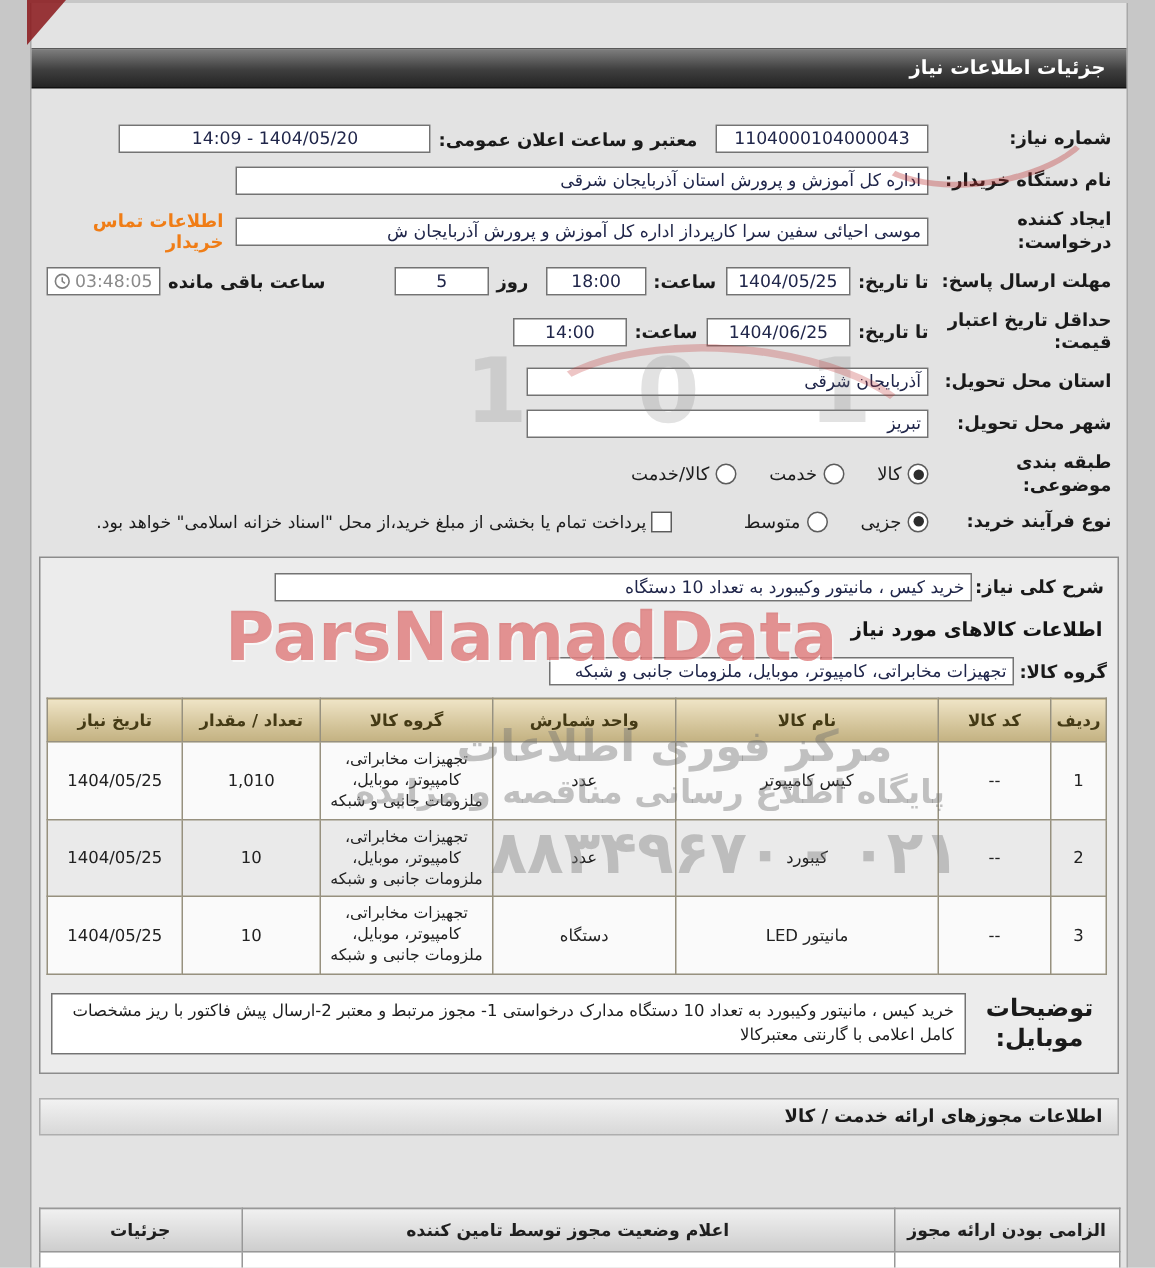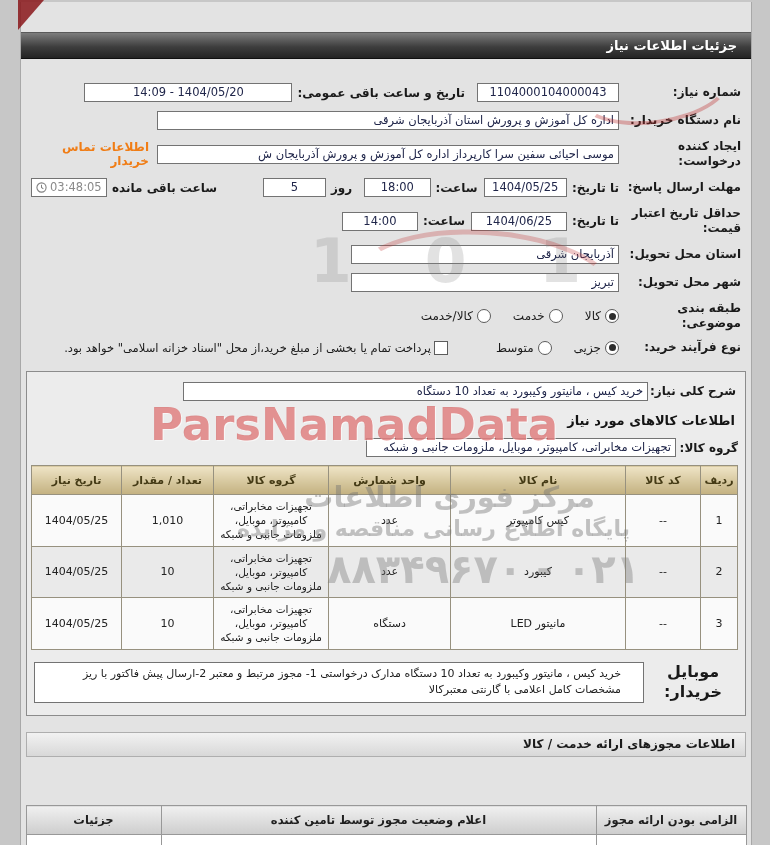--- a/index.html
+++ b/index.html
@@ -59,21 +59,21 @@
     background:linear-gradient(#efe4c6,#d4c59b 60%,#c3b181);
     color:#443a15;font-weight:bold;height:24px;padding:2px 3px;font-size:11px;margin-left:36px;
   }
   .items td{text-align:center;padding:4px 4px;color:#222;background:#fafafa;vertical-align:middle;}
   .items tr.alt td{background:#eaeaea;}
   .items td.grp{font-size:10.5px;line-height:1.35;}
 
   .notes-row{display:flex;align-items:flex-start;margin-top:4px;}
   .notes-box{
     flex:1;background:#fff;border:1px solid #737373;min-height:32px;
-    font-size:11px;line-height:1.5;padding:3px 22px;text-align:right;color:#1d1d1d;margin-right:4px;
+    font-size:11px;line-height:1.5;padding:3px 7px;text-align:right;color:#1d1d1d;margin-right:4px;
   }
 
   .licbar{
     margin:16px 5px 0;height:23px;line-height:23px;
     background:linear-gradient(#f2f2f2,#d8d8d8);
     border:1px solid #aeaeae;font-weight:bold;font-size:12px;text-align:right;padding:0 10px;color:#1a1a1a;
   }
   table.lic{border-collapse:collapse;width:720px;margin:48px auto 0;font-size:11.5px;direction:rtl;table-layout:fixed;}
   .lic th,.lic td{border:1px solid #989898;}
   .lic th{background:linear-gradient(#f0f0f0,#cdcdcd);font-weight:bold;height:24px;color:#1f1f1f;padding:2px 4px;}
@@ -112,21 +112,21 @@
 
   <div class="titlebar">
     <span>جزئیات اطلاعات نیاز</span>
   </div>
 
   <div class="form">
 
     <div class="row">
       <span class="lbl main">شماره نیاز:</span>
       <div class="inp w132 c">1104000104000043</div>
-      <span class="lbl sub gap12">تاریخ و ساعت باقی عمومی:</span>
+      <span class="lbl sub gap12">معتبر و ساعت اعلان عمومی:</span>
       <div class="inp w198 c">1404/05/20 - 14:09</div>
     </div>
 
     <div class="row">
       <span class="lbl main">نام دستگاه خریدار:</span>
       <div class="inp w452">اداره کل آموزش و پرورش استان آذربایجان شرقی</div>
     </div>
 
     <div class="row">
       <span class="lbl main">ایجاد کننده درخواست:</span>
@@ -264,21 +264,21 @@
           <td>مانیتور LED</td>
           <td>دستگاه</td>
           <td class="grp">تجهیزات مخابراتی، کامپیوتر، موبایل، ملزومات جانبی و شبکه</td>
           <td>10</td>
           <td>1404/05/25</td>
         </tr>
       </tbody>
     </table>
 
     <div class="notes-row">
-      <span class="lbl w90">موبایل خریدار:</span>
+      <span class="lbl w90">توضیحات موبایل:</span>
       <div class="notes-box">خرید کیس ، مانیتور وکیبورد به تعداد 10 دستگاه مدارک درخواستی 1- مجوز مرتبط و معتبر 2-ارسال پیش فاکتور با ریز مشخصات کامل اعلامی با گارنتی معتبرکالا</div>
     </div>
 
   </div>
 
   <div class="licbar">اطلاعات مجوزهای ارائه خدمت / کالا</div>
 
   <table class="lic">
     <colgroup>
       <col style="width:150px">

